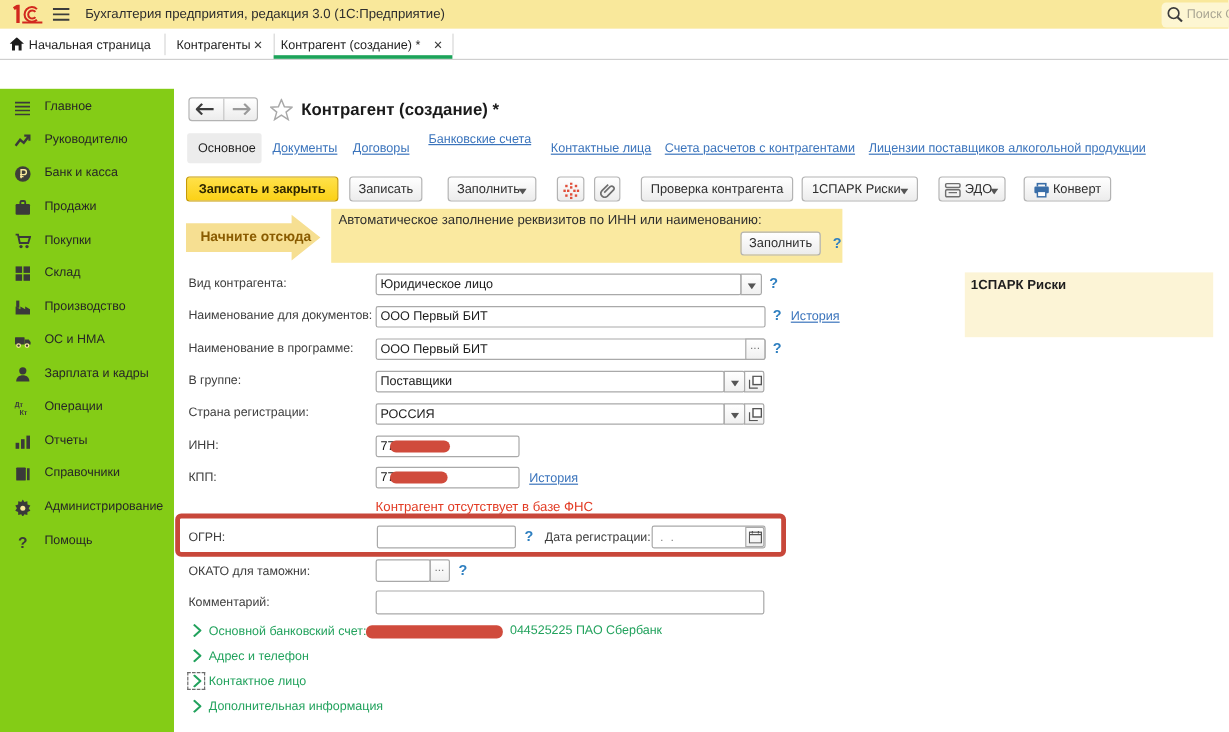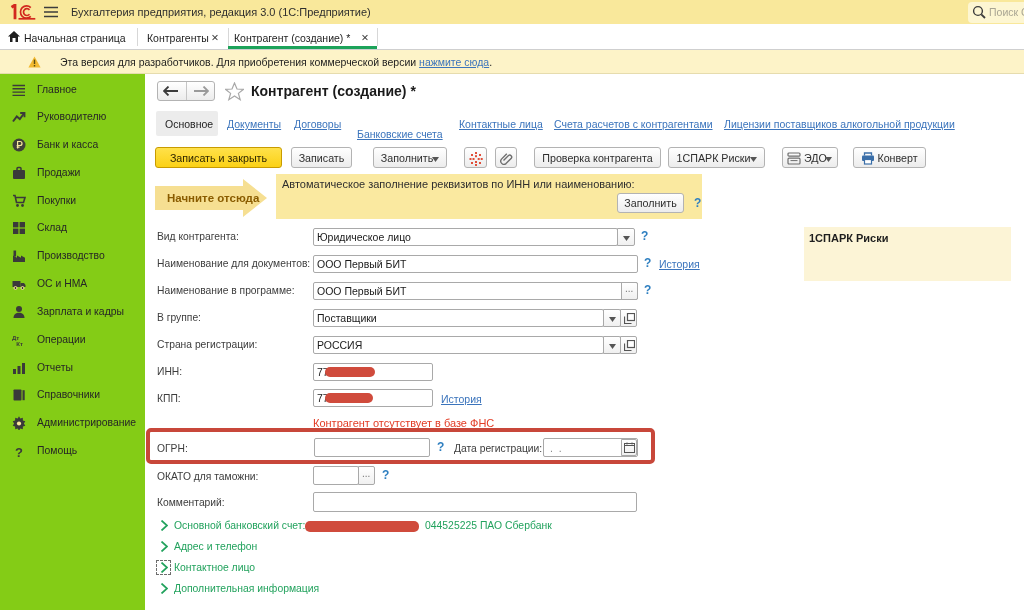--- a/index.html
+++ b/index.html
@@ -77,28 +77,20 @@
     <div class="tabdiv" style="left:137px"></div>
     <div class="tabtxt" style="left:147px">Контрагенты</div>
     <div class="tabx" style="left:211px">✕</div>
     <div class="tabdiv" style="left:228px"></div>
     <div class="tabtxt" style="left:234px">Контрагент (создание) *</div>
     <div class="tabx" style="left:361px">✕</div>
     <div class="tabdiv" style="left:377px"></div>
     <div id="greenline"></div>
   </div>
 
-  <div id="warnbar">
-    <svg class="abs" style="left:28px;top:6px" width="13" height="12" viewBox="0 0 13 12">
-      <path d="M6.5 0.5 L12.6 11.5 H0.4 Z" fill="#f2b92e"></path>
-      <rect x="5.8" y="3.6" width="1.4" height="4.4" fill="#5a4a10"></rect>
-      <rect x="5.8" y="9" width="1.4" height="1.5" fill="#5a4a10"></rect>
-    </svg>
-    <div id="warntxt">Эта версия для разработчиков. Для приобретения коммерческой версии <a class="blue" href="#">нажмите сюда</a>.</div>
-  </div>
 
   <div id="sidebar">
     <div class="mi" style="top:2px">
         <svg class="ic" viewBox="0 0 14 14">
           <path d="M0.5 2.5 H13 M0.5 5.8 H13 M0.5 9.1 H13 M0.5 12.4 H13" stroke="#3a3a3a" stroke-width="1.4"></path>
         </svg>
         <div class="tx">Главное</div>
       </div>
     <div class="mi" style="top:29px">
         <svg class="ic" viewBox="0 0 14 14">
@@ -210,26 +202,26 @@
     </svg>
   <svg class="abs" style="left:225px;top:82px" width="19" height="19" viewBox="0 0 19 19">
       <path d="M9.5 1 L12 7 L18.5 7.3 L13.4 11.4 L15.2 17.7 L9.5 14 L3.8 17.7 L5.6 11.4 L0.5 7.3 L7 7 Z" fill="none" stroke="#a8a8a8" stroke-width="1.2"></path>
     </svg>
   <div class="abs" style="left:251px;top:83px;font-size:14px;font-weight:bold;color:#1a1a1a">Контрагент (создание) *</div>
 
   <div class="abs" style="left:156px;top:111px;width:62px;height:25px;background:#ececec;border-radius:2px"></div>
   <div class="abs" style="left:165px;top:118px;font-size:10.5px;color:#1e1e1e">Основное</div>
   <div class="linku" style="left:227px;top:118px;font-size:10.5px">Документы</div>
   <div class="linku" style="left:294px;top:118px;font-size:10.5px">Договоры</div>
-  <div class="linku" style="left:357px;top:128px;font-size:10.5px">Банковские счета</div>
+  <div class="linku" style="left:357px;top:110px;font-size:10.5px">Банковские счета</div>
   <div class="linku" style="left:459px;top:118px;font-size:10.5px">Контактные лица</div>
   <div class="linku" style="left:554px;top:118px;font-size:10.5px">Счета расчетов с контрагентами</div>
   <div class="linku" style="left:724px;top:118px;font-size:10.5px">Лицензии поставщиков алкогольной продукции</div>
 
-  <div class="btn" style="left:155px;top:147px;width:127px;background:linear-gradient(#ffe14a,#fbd116);border-color:#c89b00"><span class="lbl" style="font-weight:normal;color:#2e2600">Записать и закрыть</span></div>
+  <div class="btn" style="left:155px;top:147px;width:127px;background:linear-gradient(#ffe14a,#fbd116);border-color:#c89b00"><span class="lbl" style="font-weight:bold;color:#2e2600">Записать и закрыть</span></div>
   <div class="btn" style="left:291px;top:147px;width:61px"><span class="lbl">Записать</span></div>
   <div class="btn" style="left:373px;top:147px;width:74px"><span class="lbl">Заполнить &nbsp;</span><svg class="abs" style="right:7px;top:9px" width="7" height="5" viewBox="0 0 7 5">
         <path d="M0 0 H7 L3.5 5 Z" fill="#555"></path>
       </svg></div>
   <div class="btn" style="left:464px;top:147px;width:23px">
     <svg class="abs" style="left:4px;top:4px" width="14" height="14" viewBox="0 0 14 14">
       <g fill="#e04f3a">
           <rect x="6" y="0" width="2" height="2"></rect>
           <rect x="6" y="3.2" width="2" height="2"></rect>
           <rect x="6" y="9" width="2" height="2"></rect>

